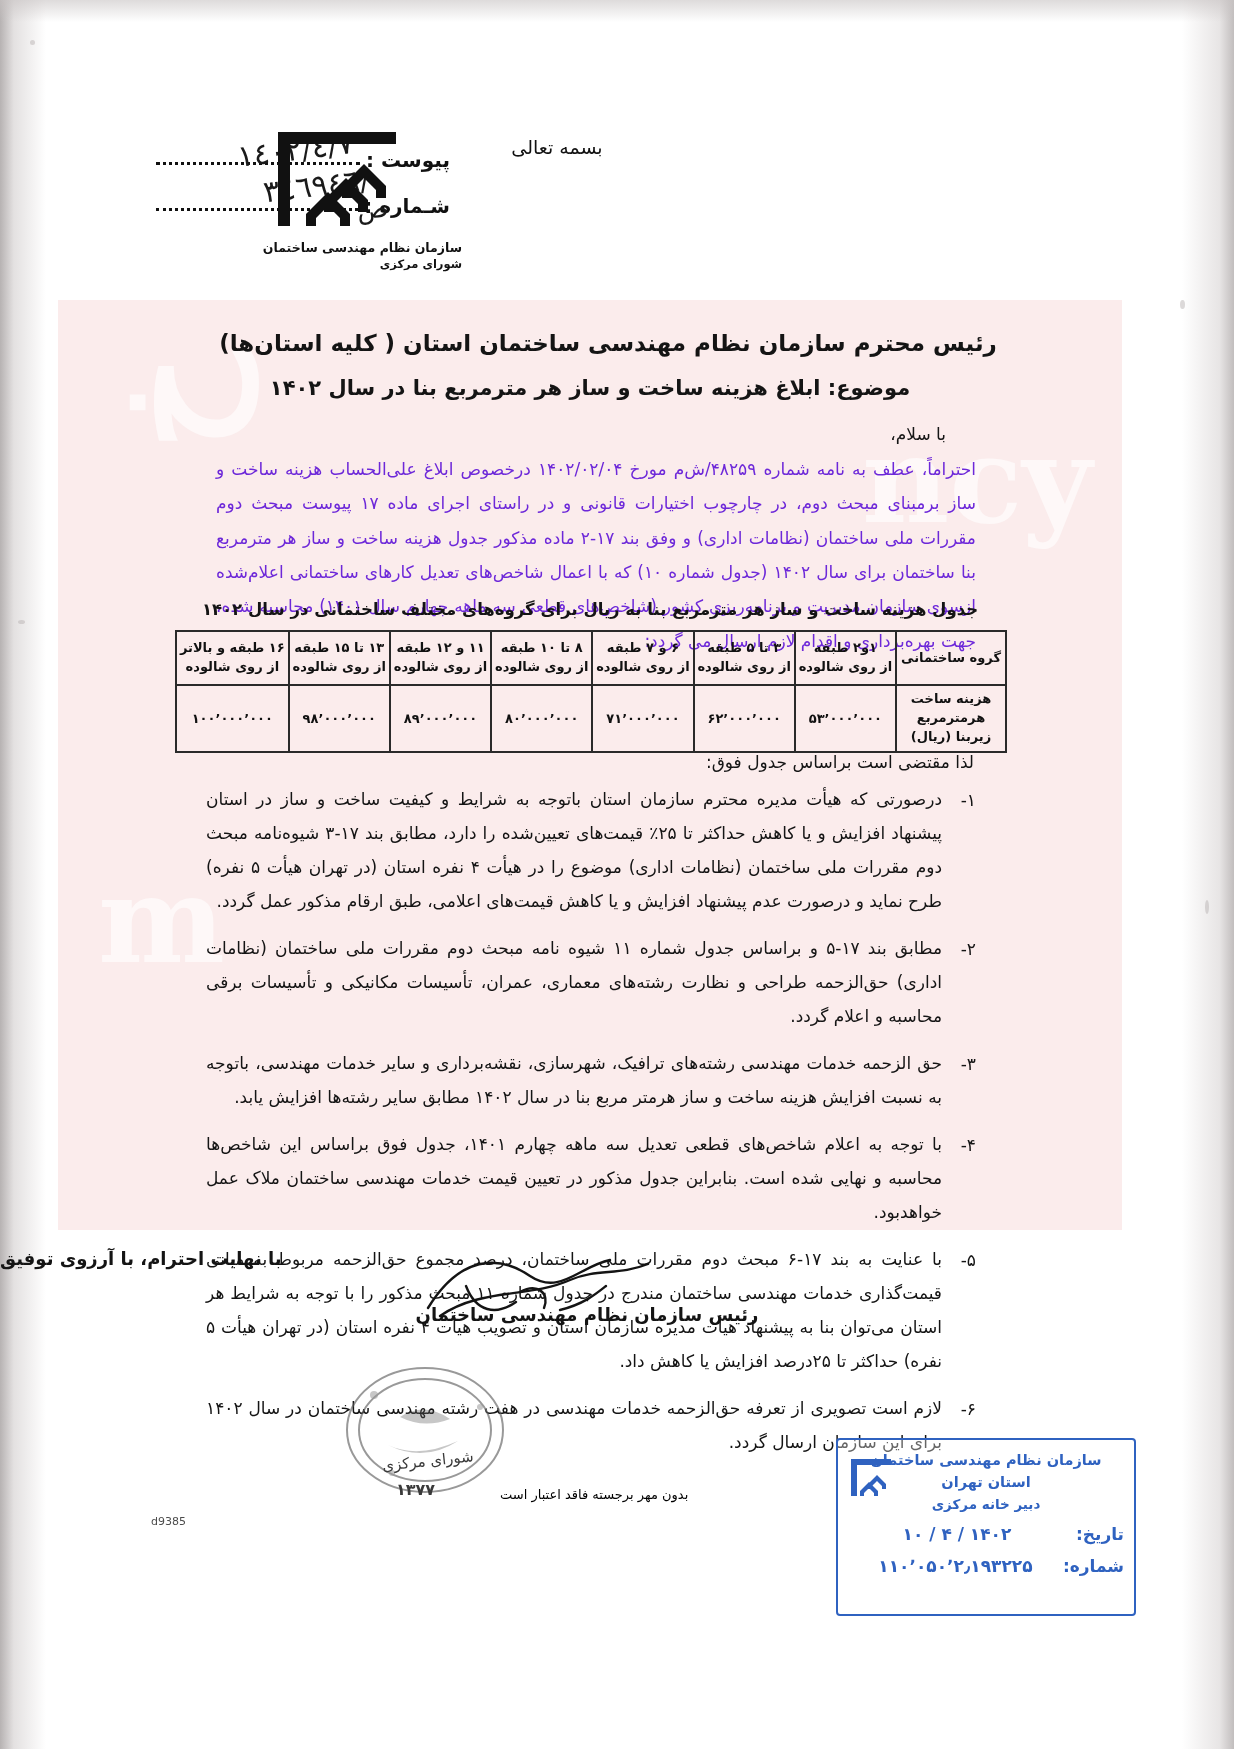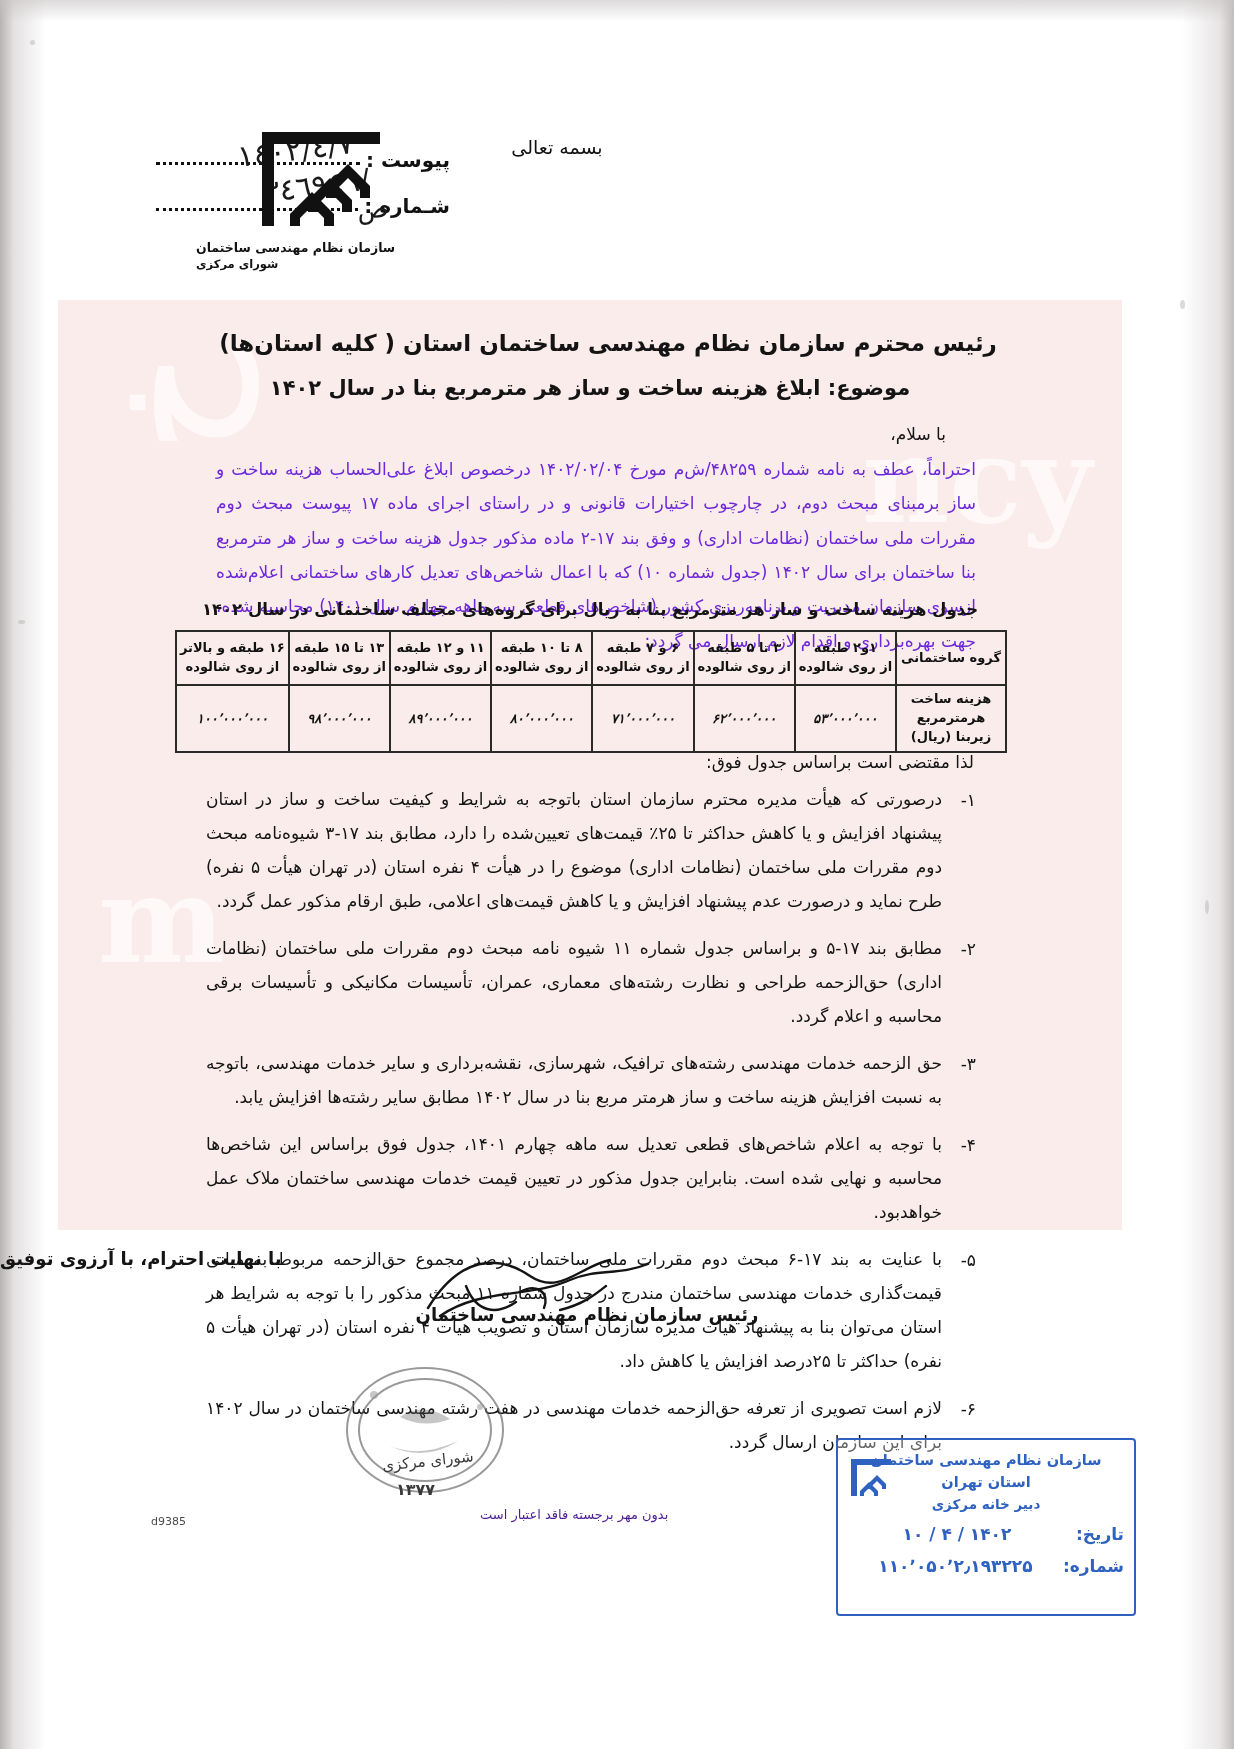--- a/index.html
+++ b/index.html
@@ -82,22 +82,22 @@
 
   .besmeh {
     position: absolute; left: 0; right: 0; top: 18px;
     text-align: center;
     font-size: 19px; color: #111;
     font-family: "DejaVu Sans", sans-serif;
   }
   .besmeh-inner { display: inline-block; margin-right: 120px; }
 
   .logo-block {
-    position: absolute; left: 196px; top: 8px;
-    width: 250px; text-align: left;
+    position: absolute; left: 212px; top: 8px;
+    width: 250px; text-align: right;
   }
   .logo-mark { width: 130px; height: 110px; margin: 0 auto; display: block; }
   .logo-cap1 {
     font-size: 12.5px; font-weight: bold; color: #111; margin-top: 4px;
     letter-spacing: .2px;
   }
   .logo-cap2 {
     font-size: 11.5px; font-weight: bold; color: #111; margin-top: 2px;
   }
 
@@ -158,21 +158,21 @@
     font-size: 13px;
   }
   .cost-table th, .cost-table td {
     border: 2px solid #2a2a2a;
     text-align: center;
     vertical-align: middle;
     color: #111;
     padding: 4px 2px;
   }
   .cost-table th { font-weight: bold; line-height: 1.45; height: 54px; }
-  .cost-table td { height: 58px; font-weight: bold; letter-spacing: .5px; font-style: italic; }
+  .cost-table td { height: 58px; font-weight: bold; letter-spacing: .5px; }
   .col-rowhead { width: 110px; font-weight: bold; line-height: 1.4; }
   .hdr-l1 { display: block; }
   .hdr-l2 { display: block; }
 
   
   .lead-line {
     position: absolute; right: 148px; top: 452px;
     font-size: 17px; color: #141414;
   }
   .items {
@@ -208,22 +208,22 @@
     width: 260px; height: 90px;
     pointer-events: none;
   }
 
   
   .round-seal {
     position: absolute; left: 330px; top: 1355px;
     width: 190px; height: 150px; opacity: .62;
   }
   .seal-note {
-    position: absolute; left: 480px; top: 1487px;
-    font-size: 13px; color: #4c1d95; direction: rtl; margin-top: 20px;
+    position: absolute; left: 500px; top: 1487px;
+    font-size: 13px; color: #000000; direction: rtl;
   }
   .seal-year {
     position: absolute; left: 396px; top: 1480px;
     font-size: 16px; color: #3a3a3a; font-weight: bold;
   }
   .seal-shora {
     position: absolute; left: 382px; top: 1452px;
     font-size: 15px; color: #3a3a3a; transform: rotate(-6deg);
   }
   .docnum {

